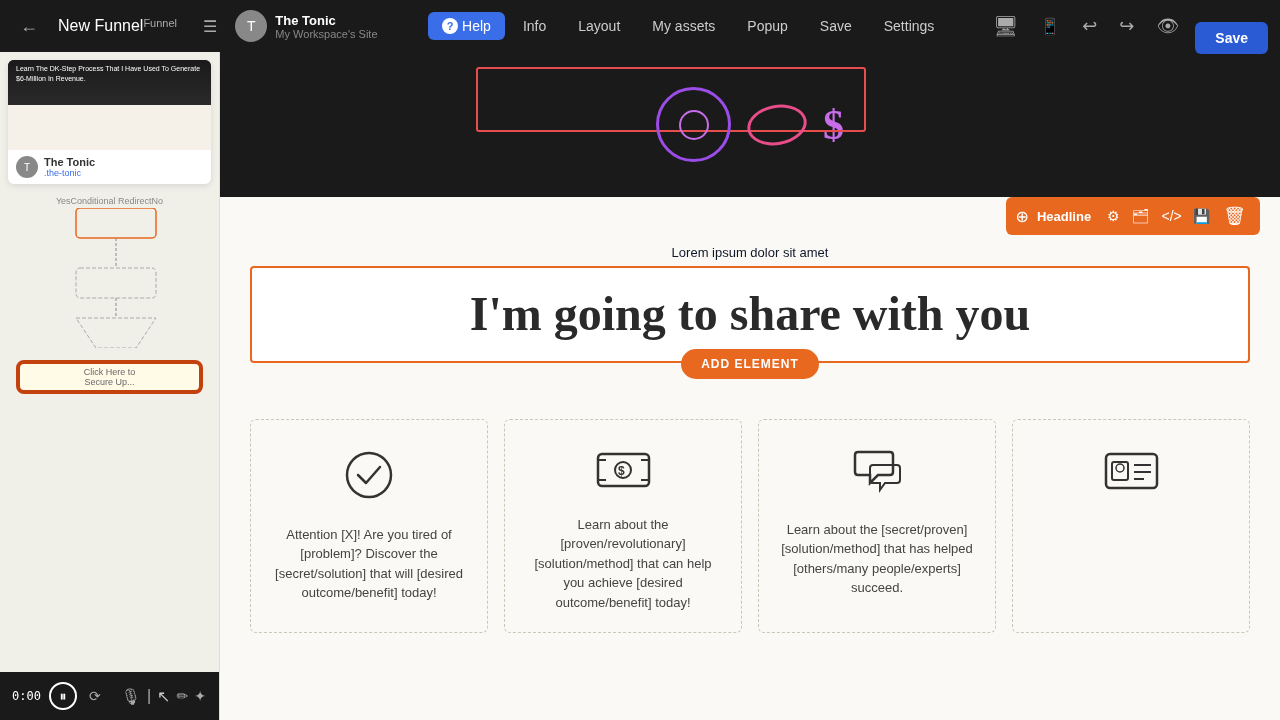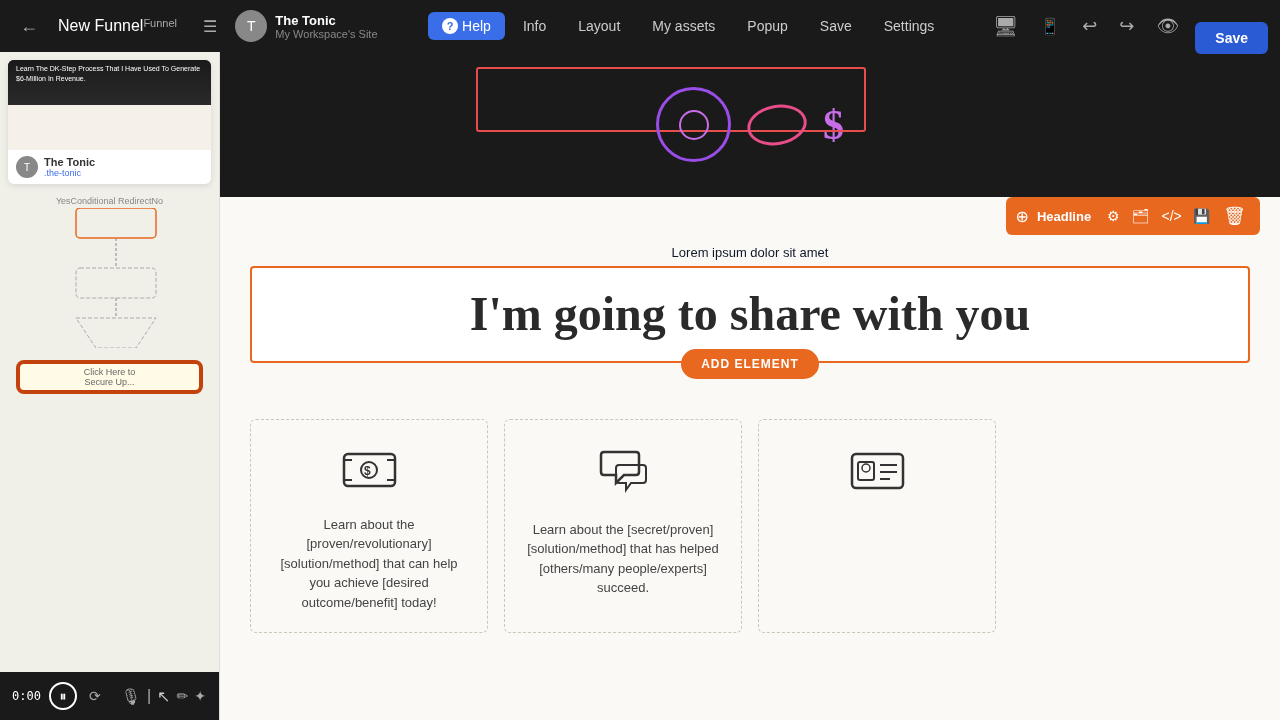--- a/index.html
+++ b/index.html
@@ -446,20 +446,30 @@
 
       <div class="main-headline-block">
         <h1 class="main-headline-text">I'm going to share with you</h1>
       </div>
 
       <div style="text-align:center;margin-top:-1px;position:relative;z-index:5;">
         <button class="add-element-btn">ADD ELEMENT</button>
       </div>
 
       <div class="feature-cards">
+        <div class="feature-card">
+          <span class="feature-icon">
+            
+            <svg width="50" height="50" viewBox="0 0 50 50" fill="none" xmlns="http://www.w3.org/2000/svg">
+              <circle cx="25" cy="25" r="22" stroke="#333" stroke-width="2.5"></circle>
+              <polyline points="14,25 22,33 36,17" stroke="#333" stroke-width="2.5" stroke-linecap="round" stroke-linejoin="round"></polyline>
+            </svg>
+          </span>
+          <p class="feature-text">Attention [X]! Are you tired of [problem]? Discover the [secret/solution] that will [desired outcome/benefit] today!</p>
+        </div>
         <div class="feature-card">
           <span class="feature-icon">
             
             <svg width="55" height="40" viewBox="0 0 55 40" fill="none" xmlns="http://www.w3.org/2000/svg">
               <rect x="2" y="4" width="51" height="32" rx="4" stroke="#333" stroke-width="2.5"></rect>
               <circle cx="27" cy="20" r="8" stroke="#333" stroke-width="2"></circle>
               <text x="22" y="25" font-size="12" fill="#333" font-weight="bold">$</text>
               <line x1="2" y1="10" x2="10" y2="10" stroke="#333" stroke-width="2"></line>
               <line x1="2" y1="30" x2="10" y2="30" stroke="#333" stroke-width="2"></line>
               <line x1="45" y1="10" x2="53" y2="10" stroke="#333" stroke-width="2"></line>

